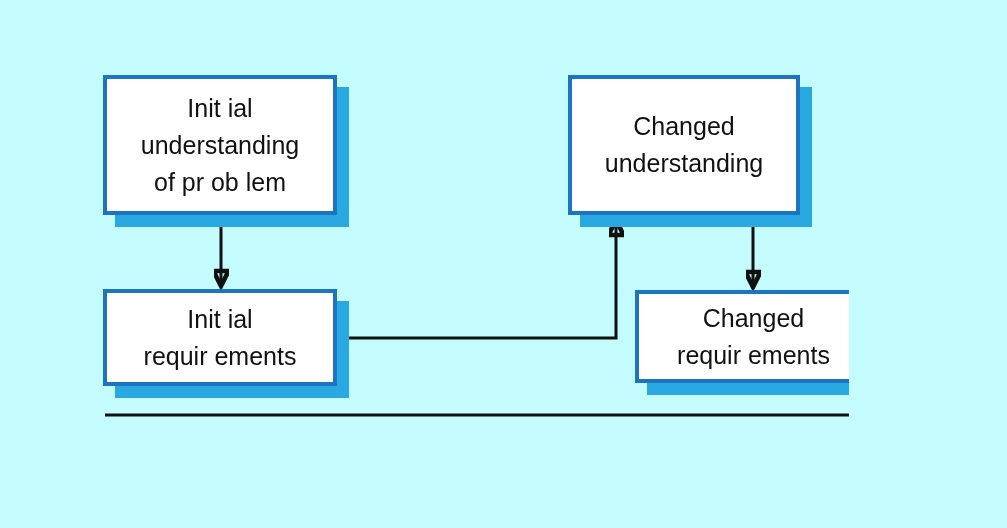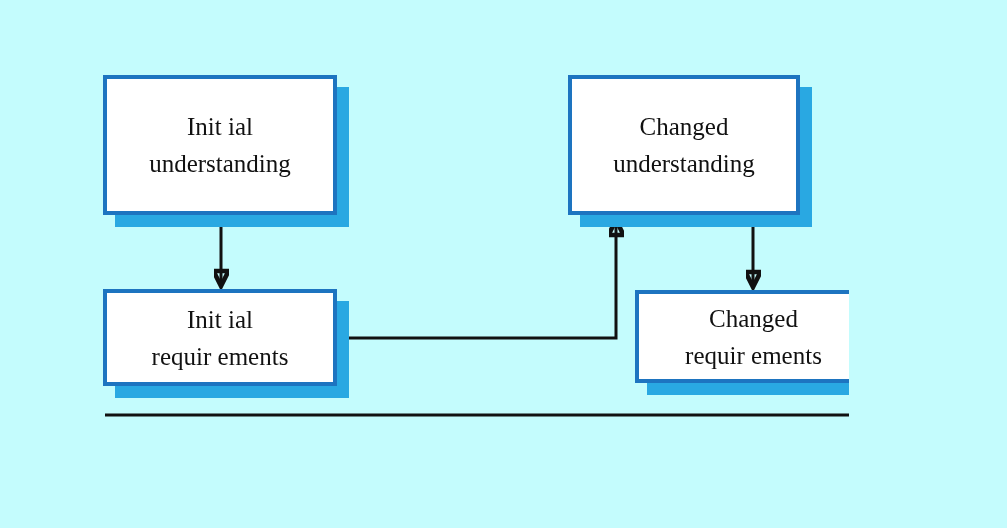--- a/index.html
+++ b/index.html
@@ -10,21 +10,21 @@
     --ink: #111111;
   }
   * { margin: 0; padding: 0; box-sizing: border-box; }
   html, body { background: var(--bg); }
   .canvas {
     position: relative;
     width: 849px;
     height: 528px;
     background: var(--bg);
     overflow: hidden;
-    font-family: Liberation Serif, serif;
+    font-family: Liberation Sans, sans-serif;
     color: var(--ink);
   }
   .node {
     position: absolute;
     background: var(--box-fill);
     border: 4px solid var(--box-border);
     box-shadow: 12px 12px 0 0 var(--box-shadow);
     display: flex;
     flex-direction: column;
     align-items: center;
@@ -72,20 +72,21 @@
     </defs>
     <line x1="221" y1="218" x2="221" y2="284" marker-end="url(#ah)"></line>
     <path d="M338,338 H616 V222" marker-end="url(#ah)"></path>
     <line x1="753" y1="218" x2="753" y2="285" marker-end="url(#ah)"></line>
     <line x1="105" y1="415" x2="874" y2="415" marker-end="url(#ah)"></line>
   </svg>
 
   <div class="node node-1">
     <div>Init ial</div>
     <div>understanding</div>
+    <div>of pr ob lem</div>
   </div>
 
   <div class="node node-2">
     <div>Init ial</div>
     <div>requir ements</div>
   </div>
 
   <div class="node node-3">
     <div>Changed</div>
     <div>understanding</div>

